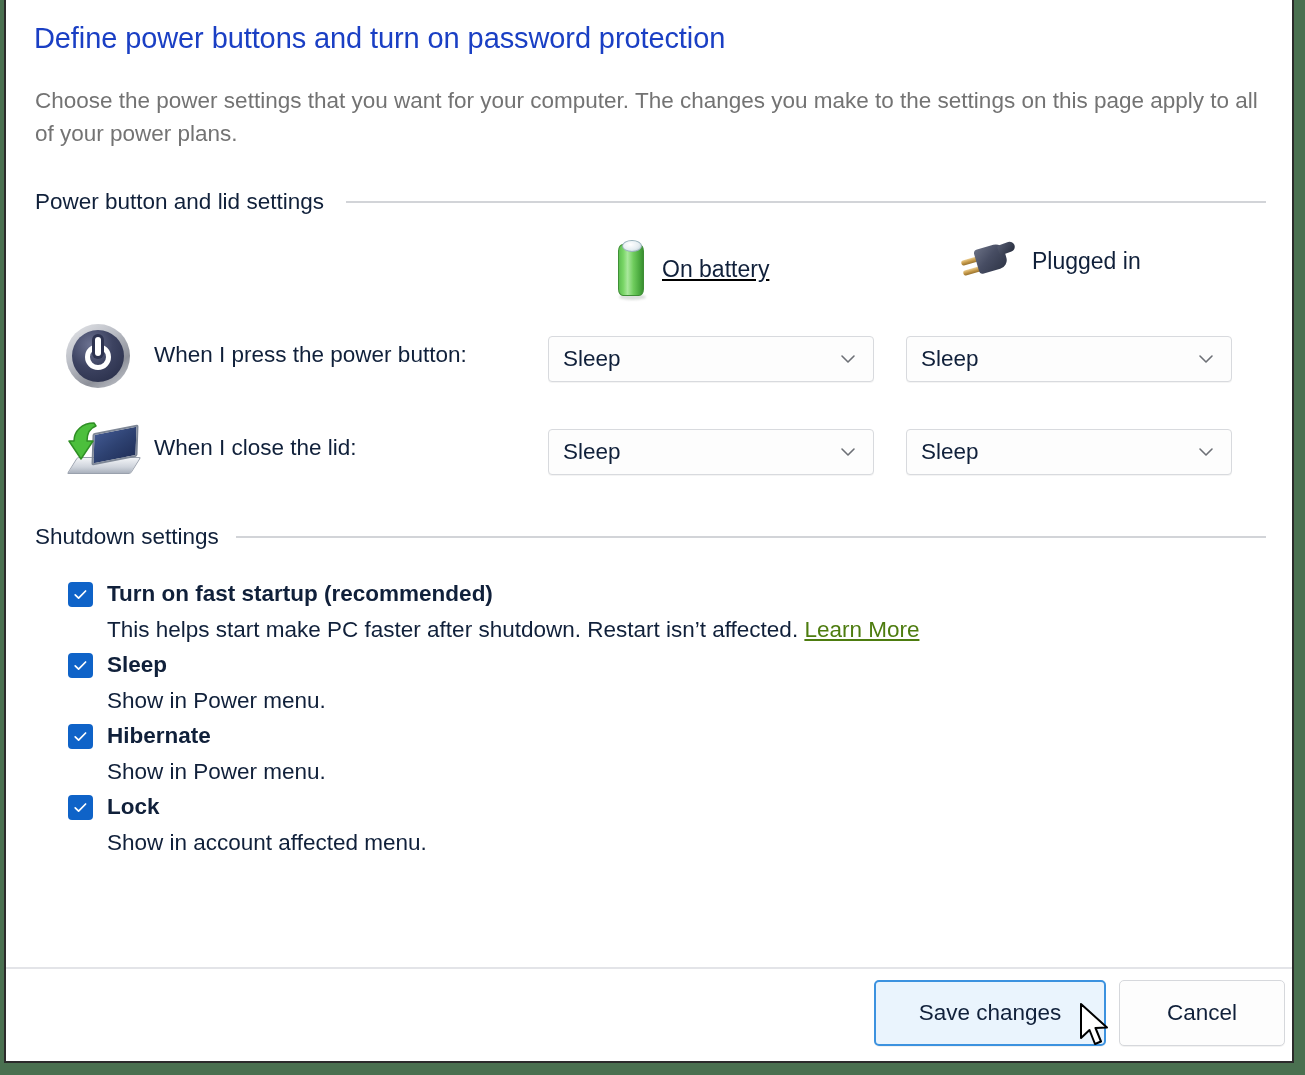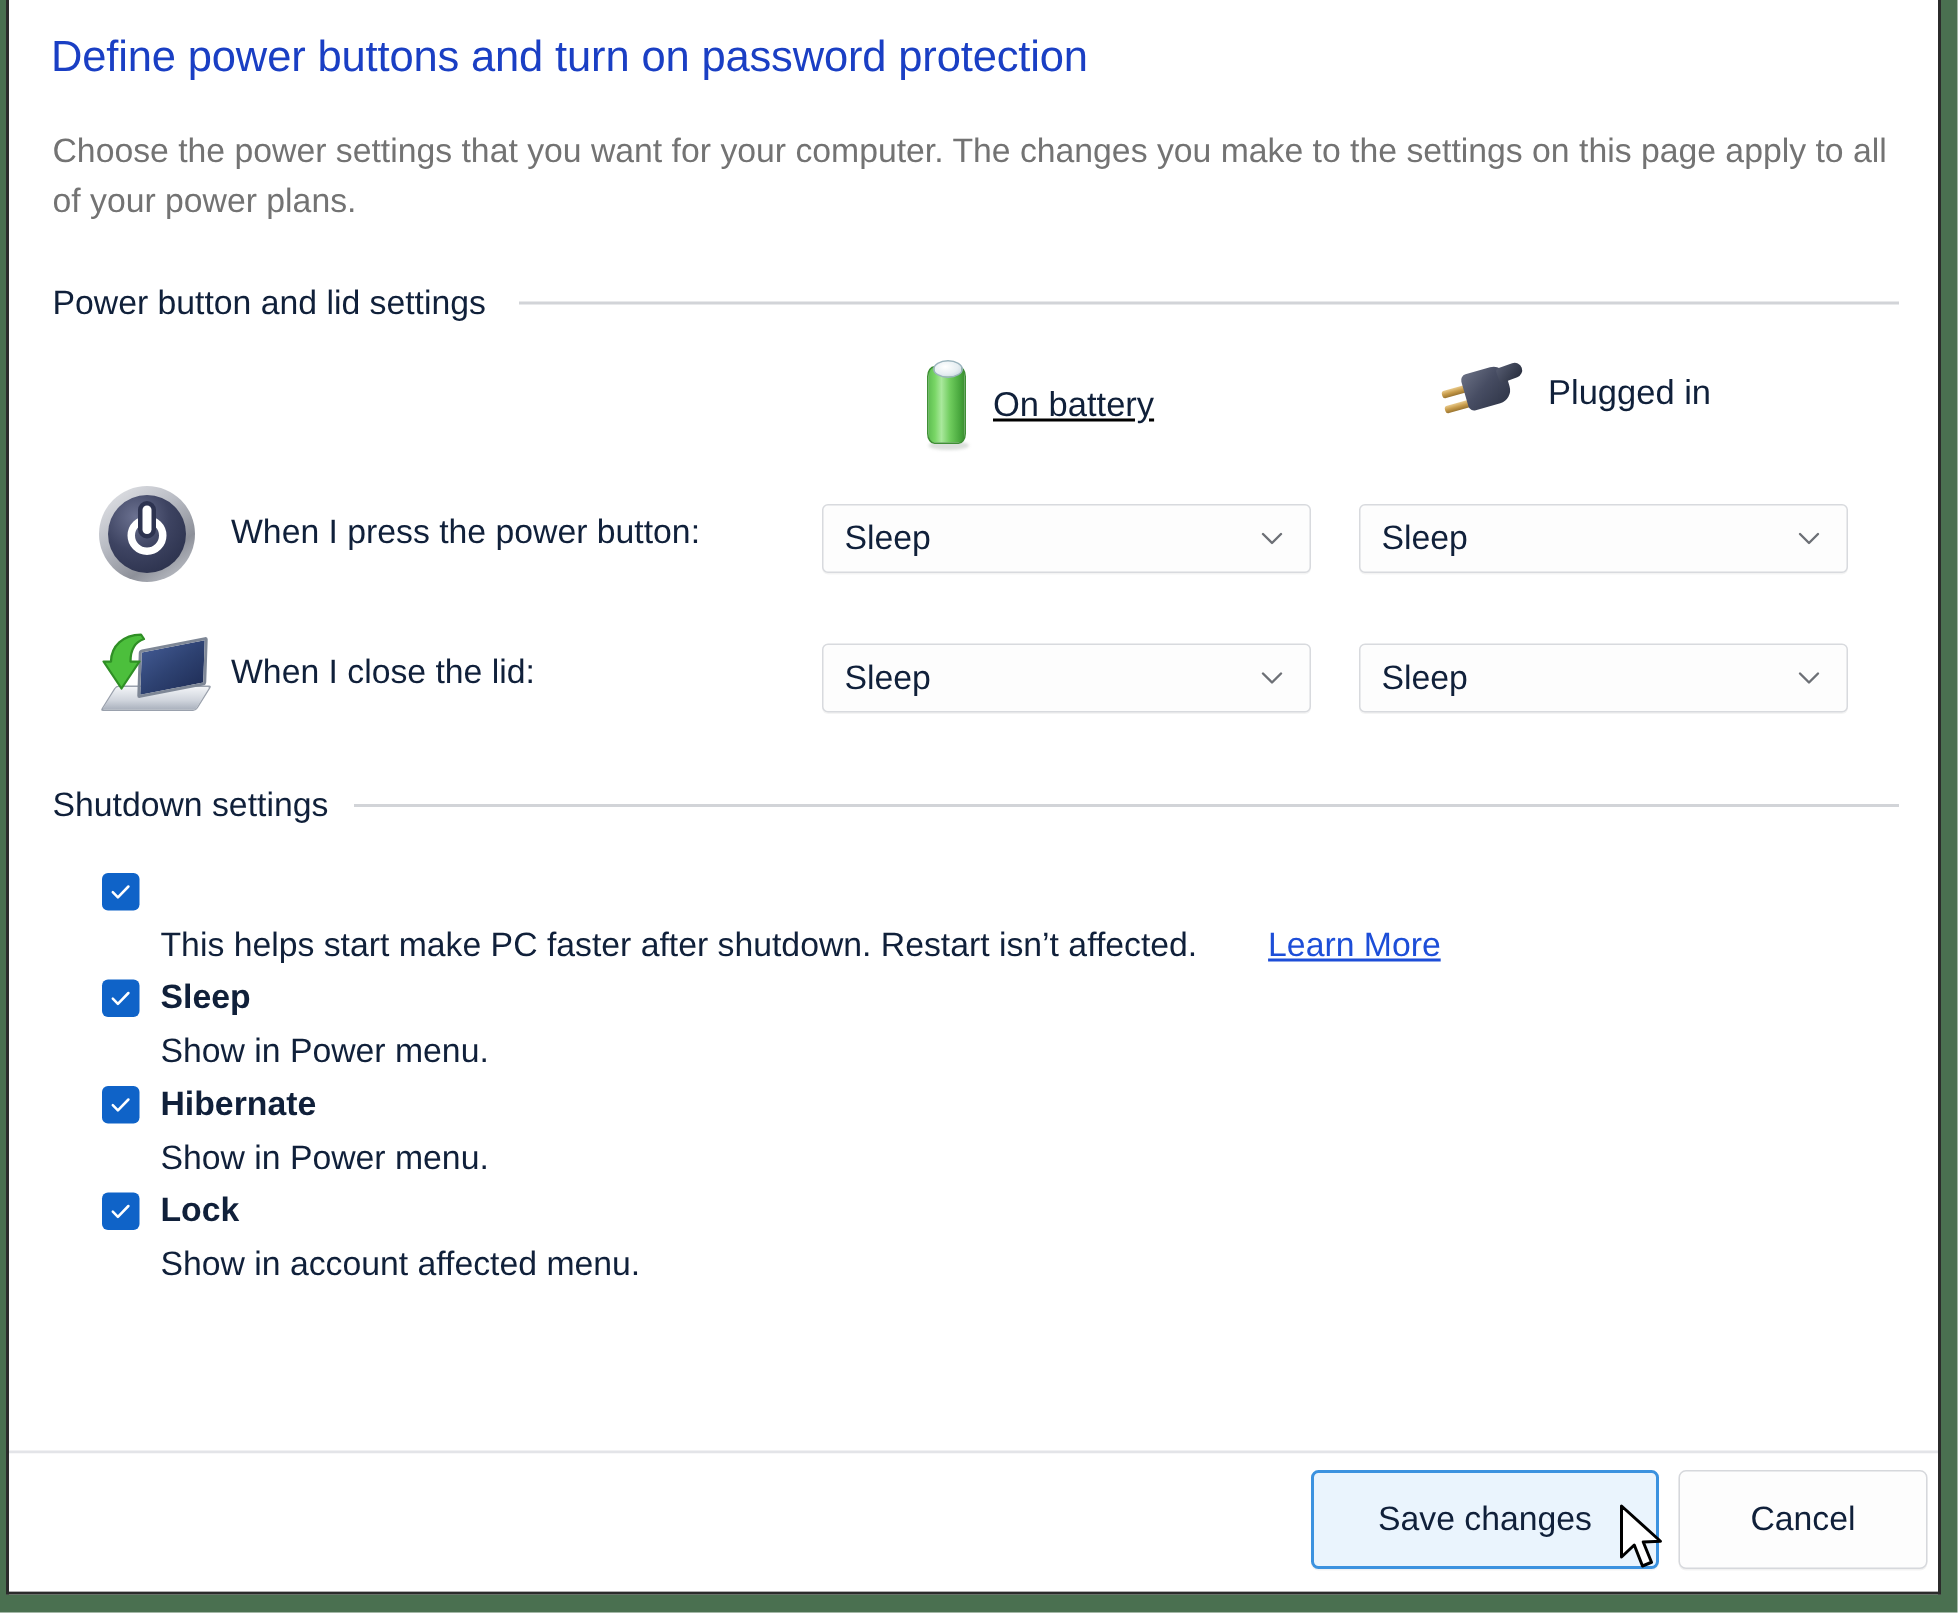--- a/index.html
+++ b/index.html
@@ -319,23 +319,22 @@
     white-space: nowrap;
   }
   .check-desc {
     margin-left: 39px;
     margin-top: 7px;
     font-size: 22.5px;
     color: #10203a;
     white-space: nowrap;
   }
   .check-desc a {
-    color: #1d4ed8;
+    color: #4d7c0f;
     text-decoration: underline;
-    margin-left: 41px;
   }
 
   
   .footer-divider {
     position: absolute;
     left: 0; right: 0;
     top: 967px;
     height: 2px;
     background: #e3e4e8;
   }
@@ -487,20 +486,21 @@
 
     <div class="check-list">
 
       <div class="check-item">
         <div class="check-head">
           <span class="checkbox">
             <svg viewBox="0 0 17 17">
                 <path d="M3.2 8.8 L6.6 12.2 L13.6 5" fill="none" stroke="#ffffff" stroke-width="1.7" stroke-linecap="round" stroke-linejoin="round"></path>
               </svg>
           </span>
+          <span class="check-label">Turn on fast startup (recommended)</span>
         </div>
         <div class="check-desc"><span>This helps start make PC faster after shutdown. Restart isn’t affected. </span><a href="#">Learn More</a></div>
       </div>
 
       <div class="check-item">
         <div class="check-head">
           <span class="checkbox">
             <svg viewBox="0 0 17 17">
                 <path d="M3.2 8.8 L6.6 12.2 L13.6 5" fill="none" stroke="#ffffff" stroke-width="1.7" stroke-linecap="round" stroke-linejoin="round"></path>
               </svg>

